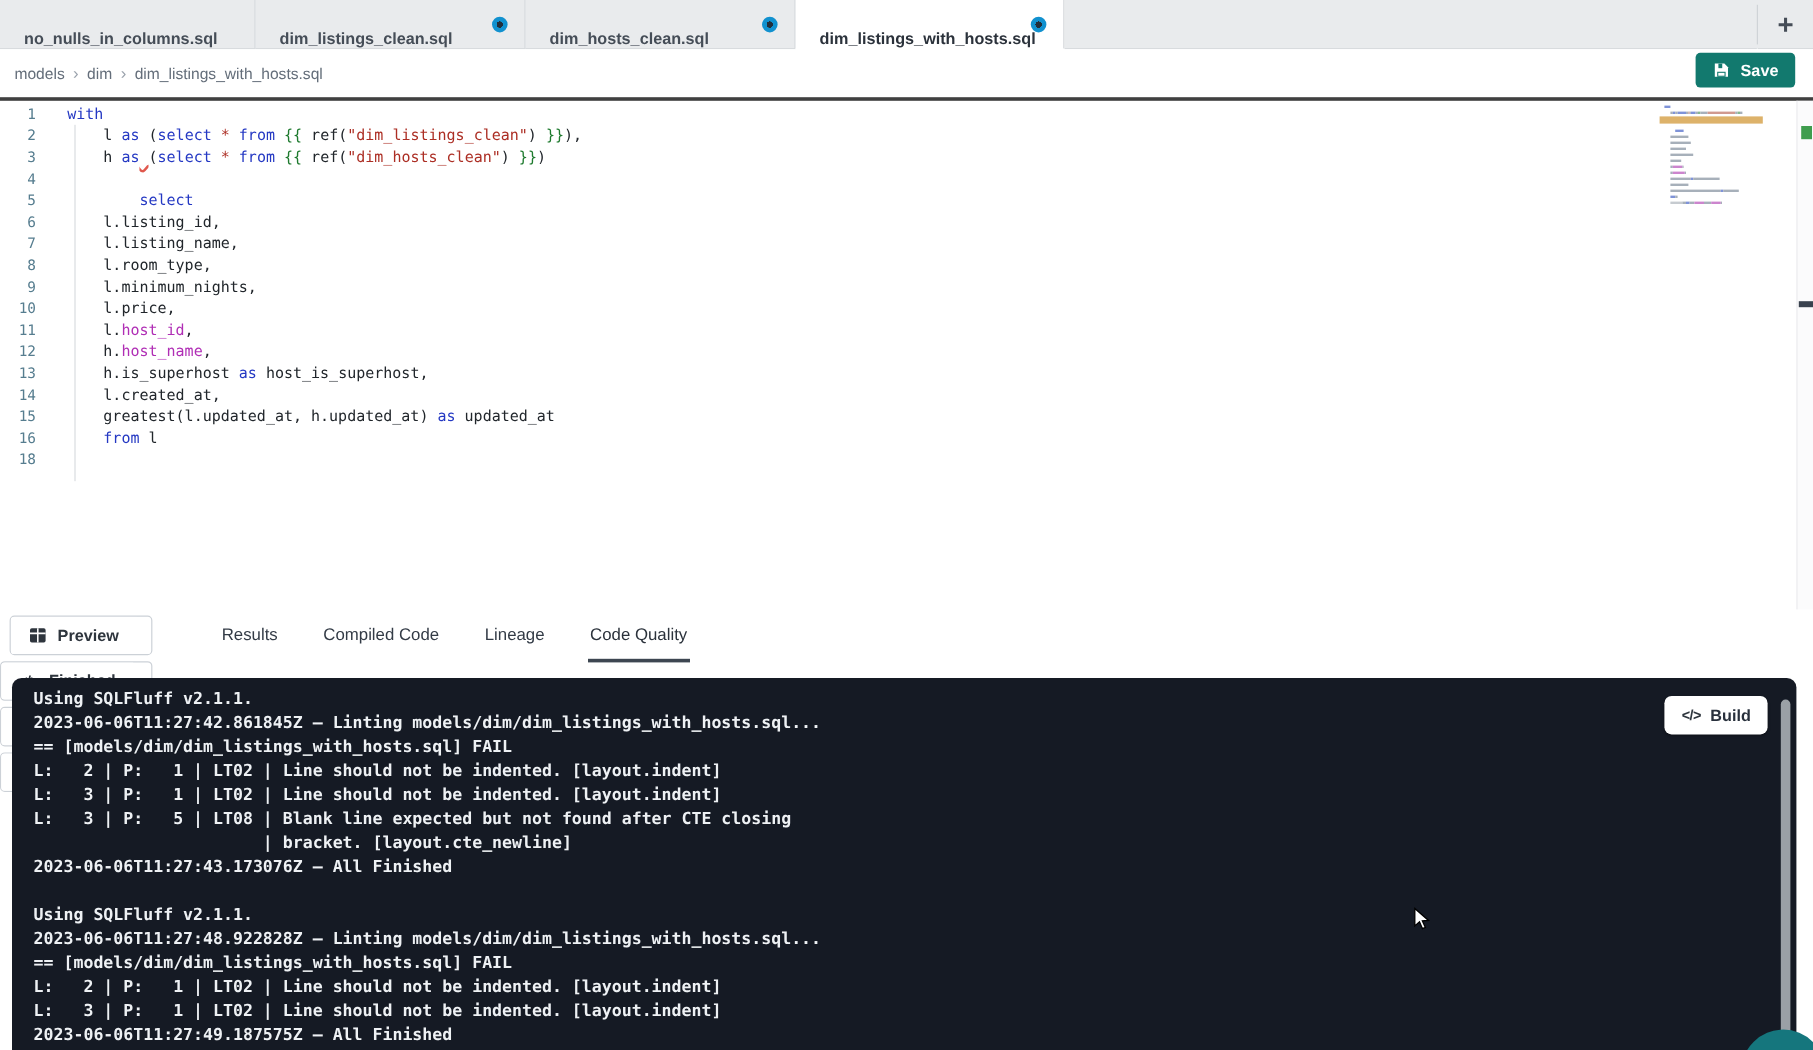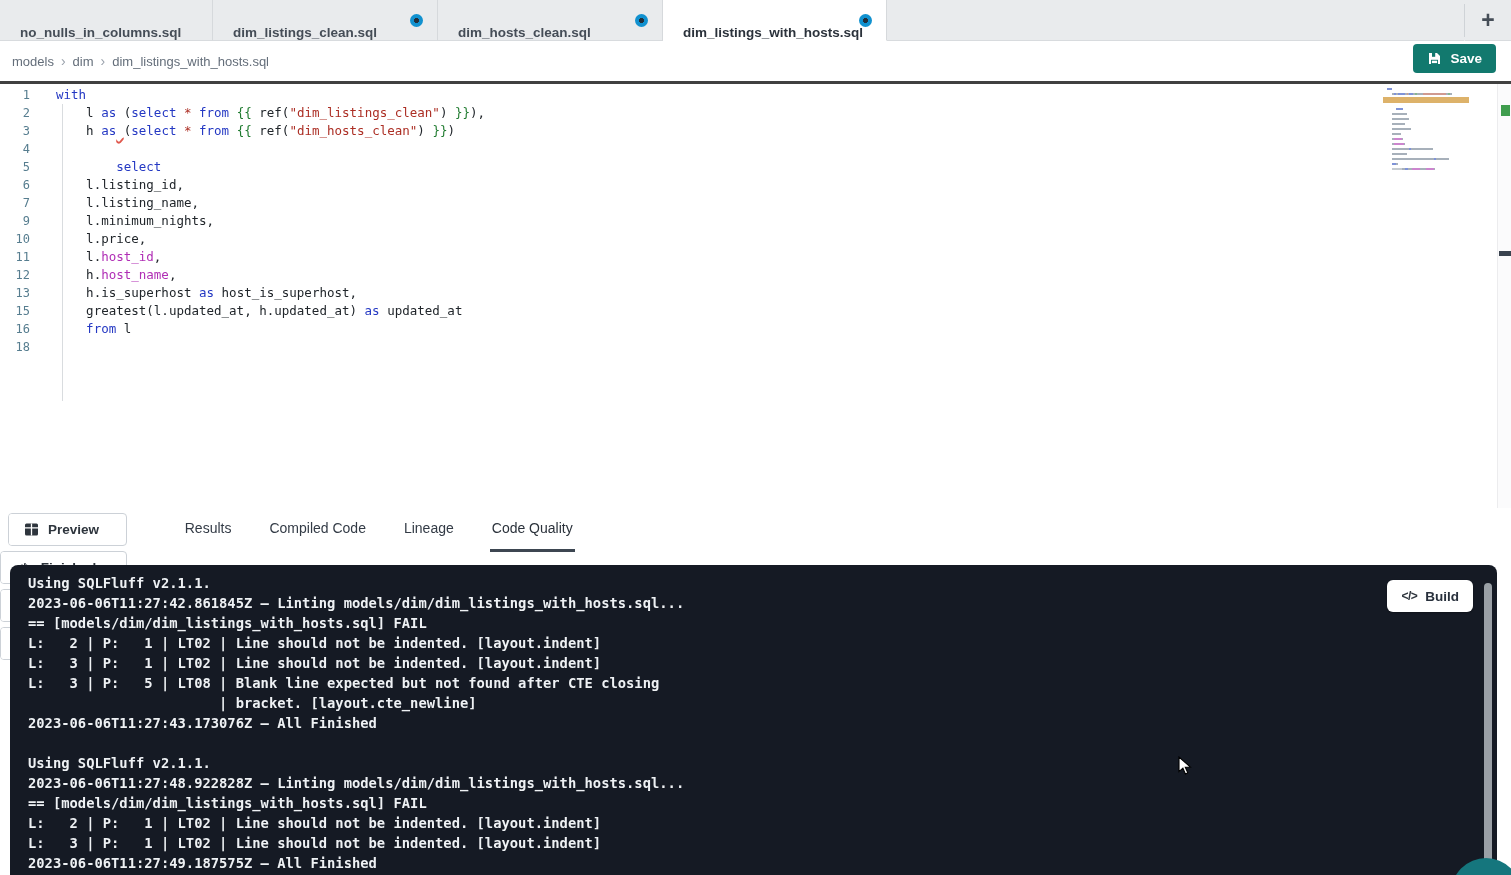--- a/index.html
+++ b/index.html
@@ -145,25 +145,27 @@
 <div class="editor">
   <div class="indent-guide"></div>
   <div class="code-area">
       <div class="cl"><span class="gut">1</span><span class="code"><span class="tk-kw">with</span></span></div>
       <div class="cl"><span class="gut">2</span><span class="code"><span class="tk-pl">    l </span><span class="tk-kw">as</span><span class="tk-pl"> (</span><span class="tk-kw">select</span><span class="tk-pl"> </span><span class="tk-st">*</span><span class="tk-pl"> </span><span class="tk-kw">from</span><span class="tk-pl"> </span><span class="tk-jj">{{</span><span class="tk-pl"> ref(</span><span class="tk-st">"dim_listings_clean"</span><span class="tk-pl">) </span><span class="tk-jj">}}</span><span class="tk-pl">),</span></span></div>
       <div class="cl"><span class="gut">3</span><span class="code"><span class="tk-pl">    h </span><span class="tk-kw">as</span><span class="tk-err"> </span><span class="tk-pl">(</span><span class="tk-kw">select</span><span class="tk-pl"> </span><span class="tk-st">*</span><span class="tk-pl"> </span><span class="tk-kw">from</span><span class="tk-pl"> </span><span class="tk-jj">{{</span><span class="tk-pl"> ref(</span><span class="tk-st">"dim_hosts_clean"</span><span class="tk-pl">) </span><span class="tk-jj">}}</span><span class="tk-pl">)</span></span></div>
       <div class="cl"><span class="gut">4</span><span class="code"></span></div>
       <div class="cl"><span class="gut">5</span><span class="code"><span class="tk-pl">        </span><span class="tk-kw">select</span></span></div>
       <div class="cl"><span class="gut">6</span><span class="code"><span class="tk-pl">    l.listing_id,</span></span></div>
       <div class="cl"><span class="gut">7</span><span class="code"><span class="tk-pl">    l.listing_name,</span></span></div>
+      <div class="cl"><span class="gut">8</span><span class="code"><span class="tk-pl">    l.room_type,</span></span></div>
       <div class="cl"><span class="gut">9</span><span class="code"><span class="tk-pl">    l.minimum_nights,</span></span></div>
       <div class="cl"><span class="gut">10</span><span class="code"><span class="tk-pl">    l.price,</span></span></div>
       <div class="cl"><span class="gut">11</span><span class="code"><span class="tk-pl">    l.</span><span class="tk-vr">host_id</span><span class="tk-pl">,</span></span></div>
       <div class="cl"><span class="gut">12</span><span class="code"><span class="tk-pl">    h.</span><span class="tk-vr">host_name</span><span class="tk-pl">,</span></span></div>
       <div class="cl"><span class="gut">13</span><span class="code"><span class="tk-pl">    h.is_superhost </span><span class="tk-kw">as</span><span class="tk-pl"> host_is_superhost,</span></span></div>
+      <div class="cl"><span class="gut">14</span><span class="code"><span class="tk-pl">    l.created_at,</span></span></div>
       <div class="cl"><span class="gut">15</span><span class="code"><span class="tk-pl">    greatest(l.updated_at, h.updated_at) </span><span class="tk-kw">as</span><span class="tk-pl"> updated_at</span></span></div>
       <div class="cl"><span class="gut">16</span><span class="code"><span class="tk-pl">    </span><span class="tk-kw">from</span><span class="tk-pl"> l</span></span></div>
       <div class="cl"><span class="gut">18</span><span class="code"></span></div>
     </div>
   <div class="minimap">
     <div class="mm-hl"></div>
   <div class="mm-row"><i class="mm-kw" style="width: 4.6px;"></i></div>
       <div class="mm-row"><i class="mm-sp" style="width: 4.6px;"></i><i class="mm-pl" style="width: 2.3px;"></i><i class="mm-kw" style="width: 2.3px;"></i><i class="mm-pl" style="width: 2.3px;"></i><i class="mm-kw" style="width: 6.9px;"></i><i class="mm-pl" style="width: 1.15px;"></i><i class="mm-st" style="width: 1.15px;"></i><i class="mm-pl" style="width: 1.15px;"></i><i class="mm-kw" style="width: 4.6px;"></i><i class="mm-pl" style="width: 1.15px;"></i><i class="mm-jj" style="width: 2.3px;"></i><i class="mm-pl" style="width: 5.75px;"></i><i class="mm-st" style="width: 23px;"></i><i class="mm-pl" style="width: 2.3px;"></i><i class="mm-jj" style="width: 2.3px;"></i><i class="mm-pl" style="width: 2.3px;"></i></div>
       <div class="mm-row"><i class="mm-sp" style="width: 4.6px;"></i><i class="mm-pl" style="width: 2.3px;"></i><i class="mm-kw" style="width: 2.3px;"></i><i class="mm-pl" style="width: 1.15px;"></i><i class="mm-pl" style="width: 1.15px;"></i><i class="mm-kw" style="width: 6.9px;"></i><i class="mm-pl" style="width: 1.15px;"></i><i class="mm-st" style="width: 1.15px;"></i><i class="mm-pl" style="width: 1.15px;"></i><i class="mm-kw" style="width: 4.6px;"></i><i class="mm-pl" style="width: 1.15px;"></i><i class="mm-jj" style="width: 2.3px;"></i><i class="mm-pl" style="width: 5.75px;"></i><i class="mm-st" style="width: 19.55px;"></i><i class="mm-pl" style="width: 2.3px;"></i><i class="mm-jj" style="width: 2.3px;"></i><i class="mm-pl" style="width: 1.15px;"></i></div>
       <div class="mm-row"></div>

